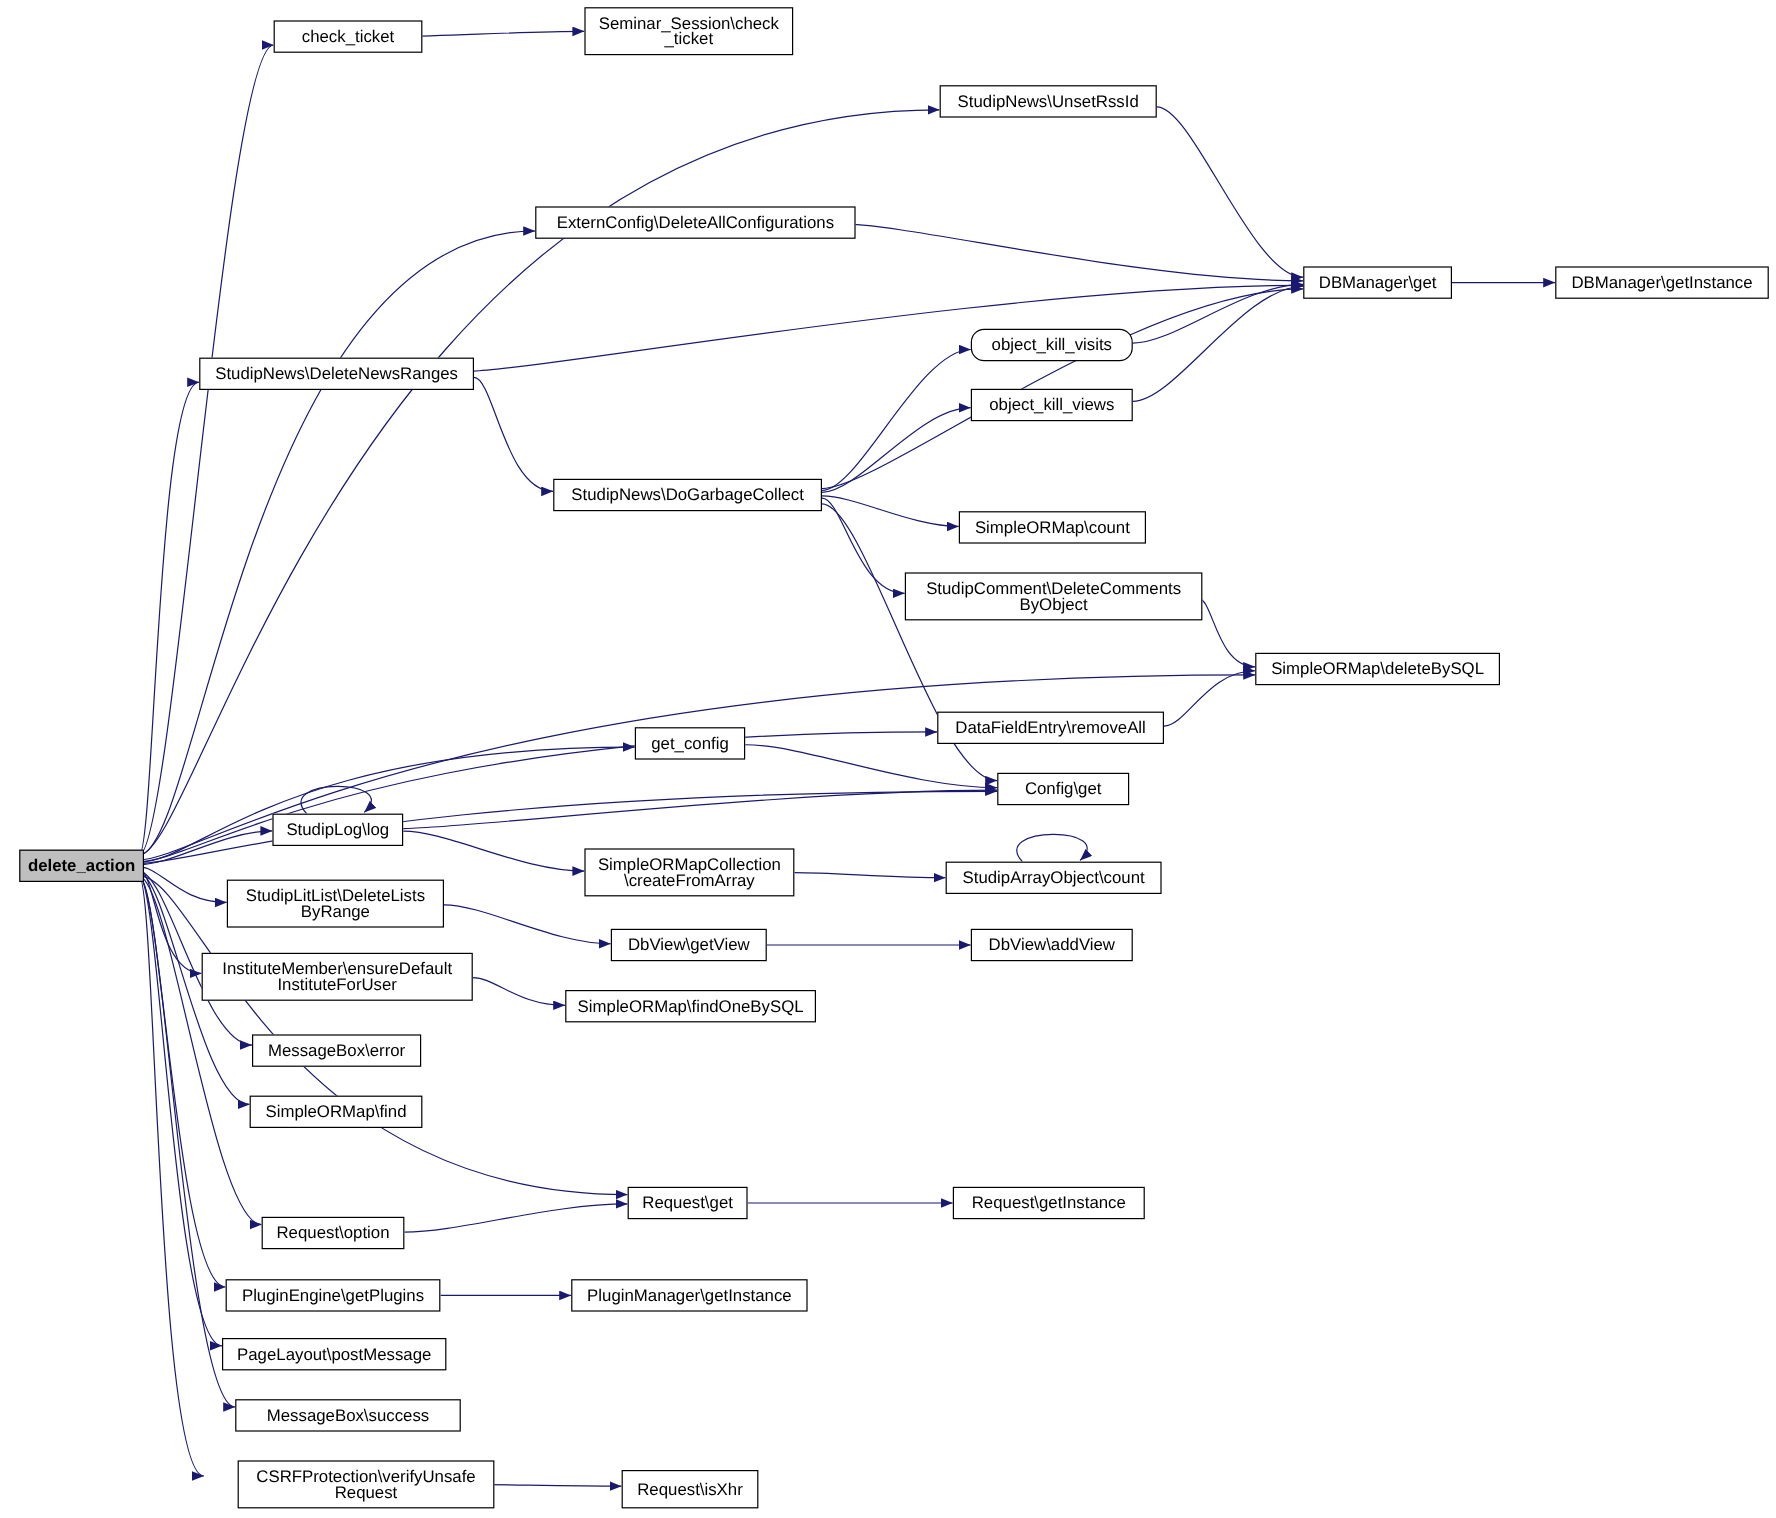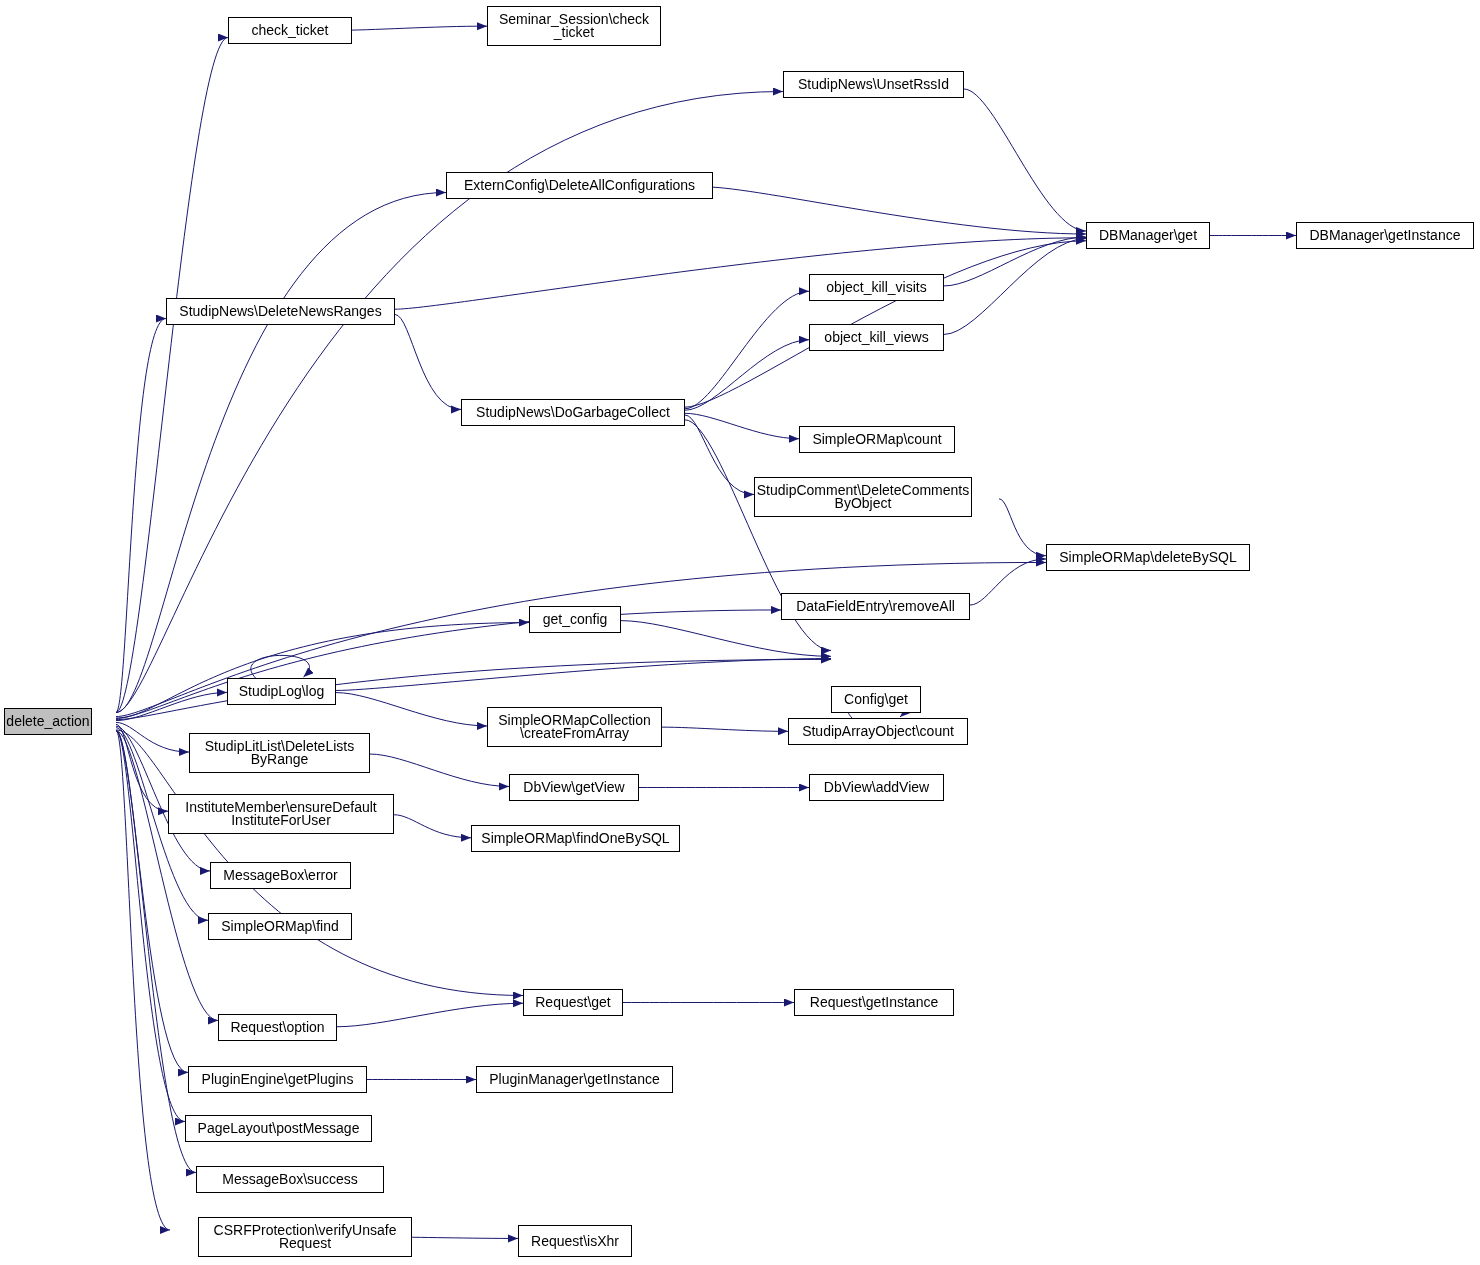--- a/index.html
+++ b/index.html
@@ -99,21 +99,21 @@
       <path d="M 662 727.135 C 693.5 727.135, 743.9 731.365, 788 731.365" class="edge" stroke="#191970" marker-end="url(#arrowhead)"></path>
       <path d="M 852 718 C 824 688, 932 688, 900 717" class="edge" stroke="#191970" marker-end="url(#arrowhead)"></path>
       <path d="M 370 754.035 C 404.75 754.035, 460.35 786.465, 509 786.465" class="edge" stroke="#191970" marker-end="url(#arrowhead)"></path>
       <path d="M 639 787.5 C 681.5 787.5, 749.5 787.5, 809 787.5" class="edge" stroke="#191970" marker-end="url(#arrowhead)"></path>
       <path d="M 394 814.735 C 413.25 814.735, 431 837.765, 471 837.765" class="edge" stroke="#191970" marker-end="url(#arrowhead)"></path>
       <path d="M 337 1026.75 C 383.5 1026.75, 457.9 1003.25, 523 1003.25" class="edge" stroke="#191970" marker-end="url(#arrowhead)"></path>
       <path d="M 623 1002.5 C 665.75 1002.5, 734.15 1002.5, 794 1002.5" class="edge" stroke="#191970" marker-end="url(#arrowhead)"></path>
       <path d="M 367 1079.5 C 394.25 1079.5, 436 1079.5, 476 1079.5" class="edge" stroke="#191970" marker-end="url(#arrowhead)"></path>
       <path d="M 384 1237.045 C 417.5 1237.045, 471.1 1238.455, 518 1238.455" class="edge" stroke="#191970" marker-end="url(#arrowhead)"></path>
     </svg>
-<div class="node highlight" style="left: 4px; top: 708px; width: 88px; height: 27px;">
+<div class="node highlight" style="left: 16px; top: 708px; width: 104px; height: 27px; font-weight: bold;">
       <span class="node-line">delete_action</span>
     </div>
     <div class="node" style="left: 228px; top: 17px; width: 124px; height: 27px;">
       <span class="node-line">check_ticket</span>
     </div>
     <div class="node" style="left: 487px; top: 6px; width: 174px; height: 40px;">
       <span class="node-line">Seminar_Session\check</span>
       <span class="node-line">_ticket</span>
     </div>
     <div class="node" style="left: 783px; top: 71px; width: 181px; height: 27px;">
@@ -124,46 +124,46 @@
     </div>
     <div class="node" style="left: 1086px; top: 222px; width: 124px; height: 27px;">
       <span class="node-line">DBManager\get</span>
     </div>
     <div class="node" style="left: 1296px; top: 222px; width: 178px; height: 27px;">
       <span class="node-line">DBManager\getInstance</span>
     </div>
     <div class="node" style="left: 166px; top: 298px; width: 229px; height: 27px;">
       <span class="node-line">StudipNews\DeleteNewsRanges</span>
     </div>
-    <div class="node" style="left: 809px; top: 274px; width: 135px; height: 27px;">
+    <div class="node" style="left: 809px; top: 274px; width: 135px; height: 27px; border-radius: 11px;">
       <span class="node-line">object_kill_visits</span>
     </div>
     <div class="node" style="left: 809px; top: 324px; width: 135px; height: 27px;">
       <span class="node-line">object_kill_views</span>
     </div>
     <div class="node" style="left: 461px; top: 399px; width: 224px; height: 27px;">
       <span class="node-line">StudipNews\DoGarbageCollect</span>
     </div>
     <div class="node" style="left: 799px; top: 426px; width: 156px; height: 27px;">
       <span class="node-line">SimpleORMap\count</span>
     </div>
-    <div class="node" style="left: 754px; top: 477px; width: 218px; height: 40px;">
+    <div class="node" style="left: 754px; top: 477px; width: 248px; height: 40px;">
       <span class="node-line">StudipComment\DeleteComments</span>
       <span class="node-line">ByObject</span>
     </div>
     <div class="node" style="left: 1046px; top: 544px; width: 204px; height: 27px;">
       <span class="node-line">SimpleORMap\deleteBySQL</span>
     </div>
     <div class="node" style="left: 781px; top: 593px; width: 189px; height: 27px;">
       <span class="node-line">DataFieldEntry\removeAll</span>
     </div>
     <div class="node" style="left: 529px; top: 606px; width: 92px; height: 27px;">
       <span class="node-line">get_config</span>
     </div>
-    <div class="node" style="left: 831px; top: 644px; width: 90px; height: 27px; margin-top: 42px;">
+    <div class="node" style="left: 831px; top: 644px; width: 110px; height: 27px;">
       <span class="node-line">Config\get</span>
     </div>
     <div class="node" style="left: 227px; top: 678px; width: 109px; height: 27px;">
       <span class="node-line">StudipLog\log</span>
     </div>
     <div class="node" style="left: 487px; top: 707px; width: 175px; height: 40px;">
       <span class="node-line">SimpleORMapCollection</span>
       <span class="node-line">\createFromArray</span>
     </div>
     <div class="node" style="left: 788px; top: 718px; width: 180px; height: 27px;">

